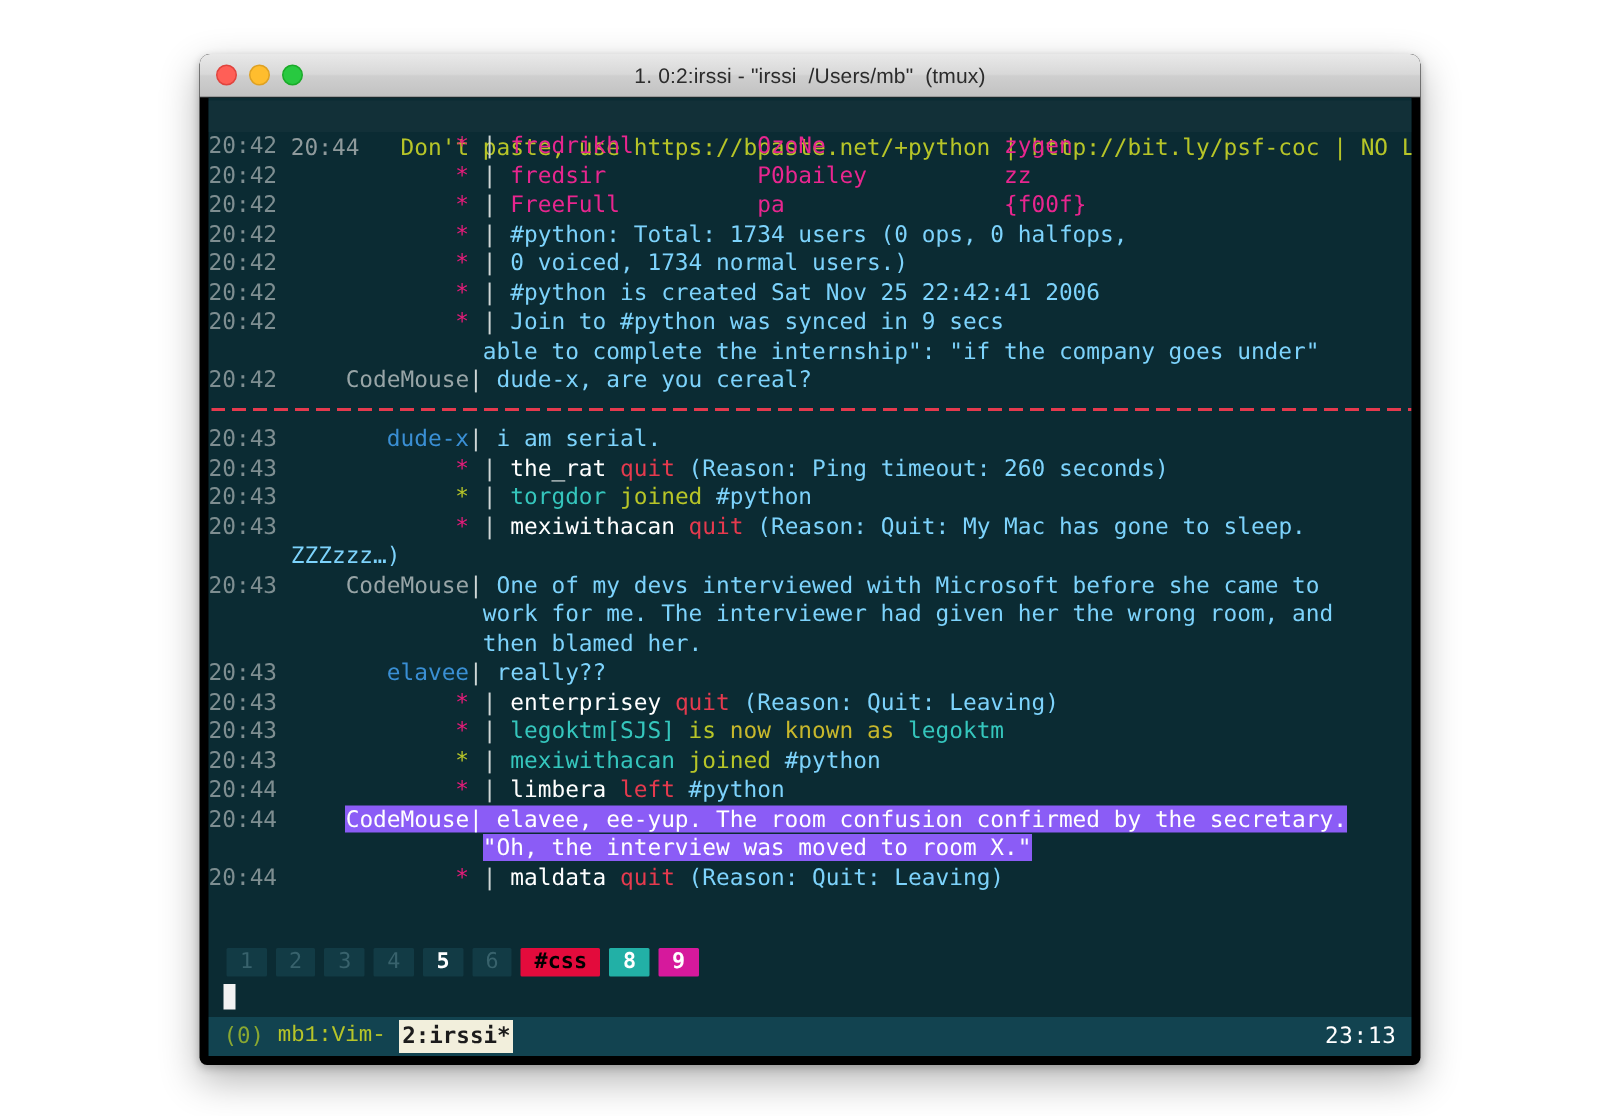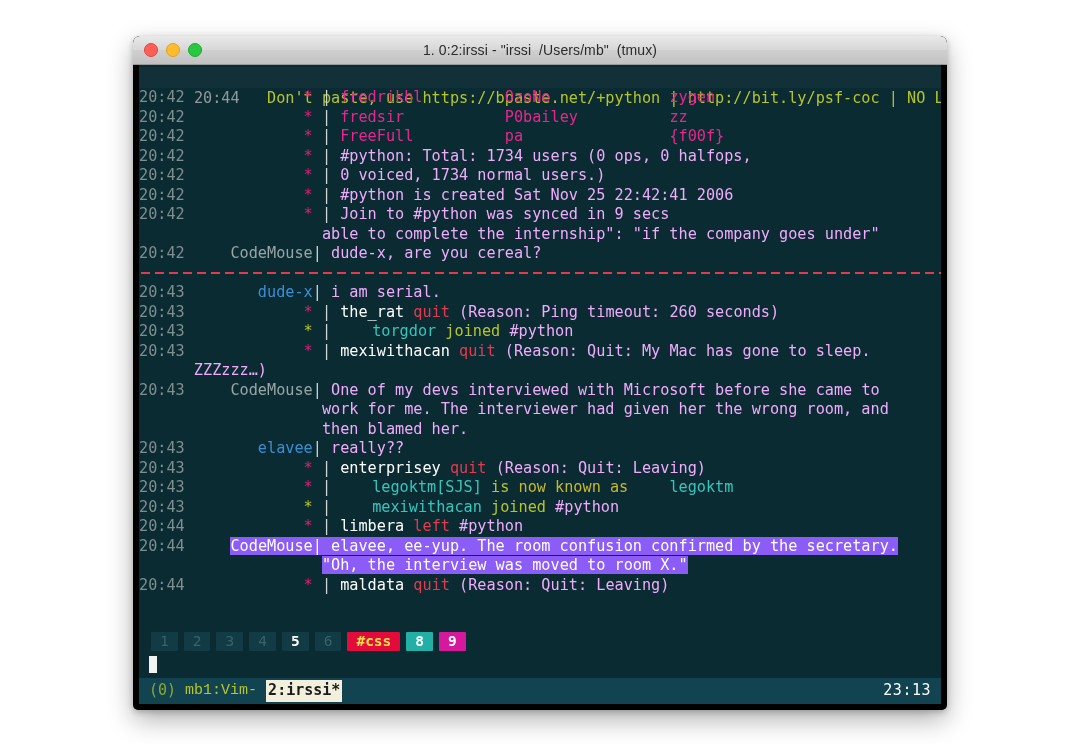--- a/index.html
+++ b/index.html
@@ -77,31 +77,31 @@
     line-height: 19.5px;
     color: #e7eaea;
     overflow: hidden;
     padding-top: 2px;
     box-sizing: border-box;
   }
 
   .row { white-space: pre; height: 19.5px; }
 
   .ts   { color: #7e8e91; margin-top: 44px; }
-  .body { color: #f0abfc; text-align: right; }
+  .body { color: #7dd3fc; text-align: right; }
 
   
   .nickcol { display: inline-block; width: 13ch; text-align: right; }
   .bar     { color: #cfd6d6; }
 
   
   .c-olive   { color: #b7c528; }
   .c-magenta { color: #e8268f; }
   .c-red     { color: #e53a4e; }
-  .c-cyan    { color: #35c6bd; margin-left: 32px; }
+  .c-cyan    { color: #35c6bd; }
   .c-blue    { color: #3a8fd4; }
   .c-white   { color: #ffffff; }
   .c-grey    { color: #98a5a7; }
   .c-yellow  { color: #c8b82c; }
   .c-star    { color: #e31c79; }
   .c-star-g  { color: #b7c528; }
 
   
   #topic {
     background: #123038;
@@ -143,21 +143,21 @@
     font-family: "DejaVu Sans Mono", monospace;
   }
   .wtab {
     padding: 1px 9px;
     line-height: 17px;
     border-radius: 1px;
     background: #123b45;
     color: #38626c;
   }
   .wtab.active { background: #123b45; color: #ffffff; font-weight: bold; }
-  .wtab.red    { background: #e30b3c; color: #fde047; font-weight: bold; }
+  .wtab.red    { background: #e30b3c; color: #000000; font-weight: bold; }
   .wtab.teal   { background: #22b0a6; color: #ffffff; font-weight: bold; }
   .wtab.mag    { background: #d6199c; color: #ffffff; font-weight: bold; }
 
   
   #promptline {
     position: absolute;
     left: 0; right: 0;
     bottom: 28px;
     height: 24px;
     padding-left: 10px;

